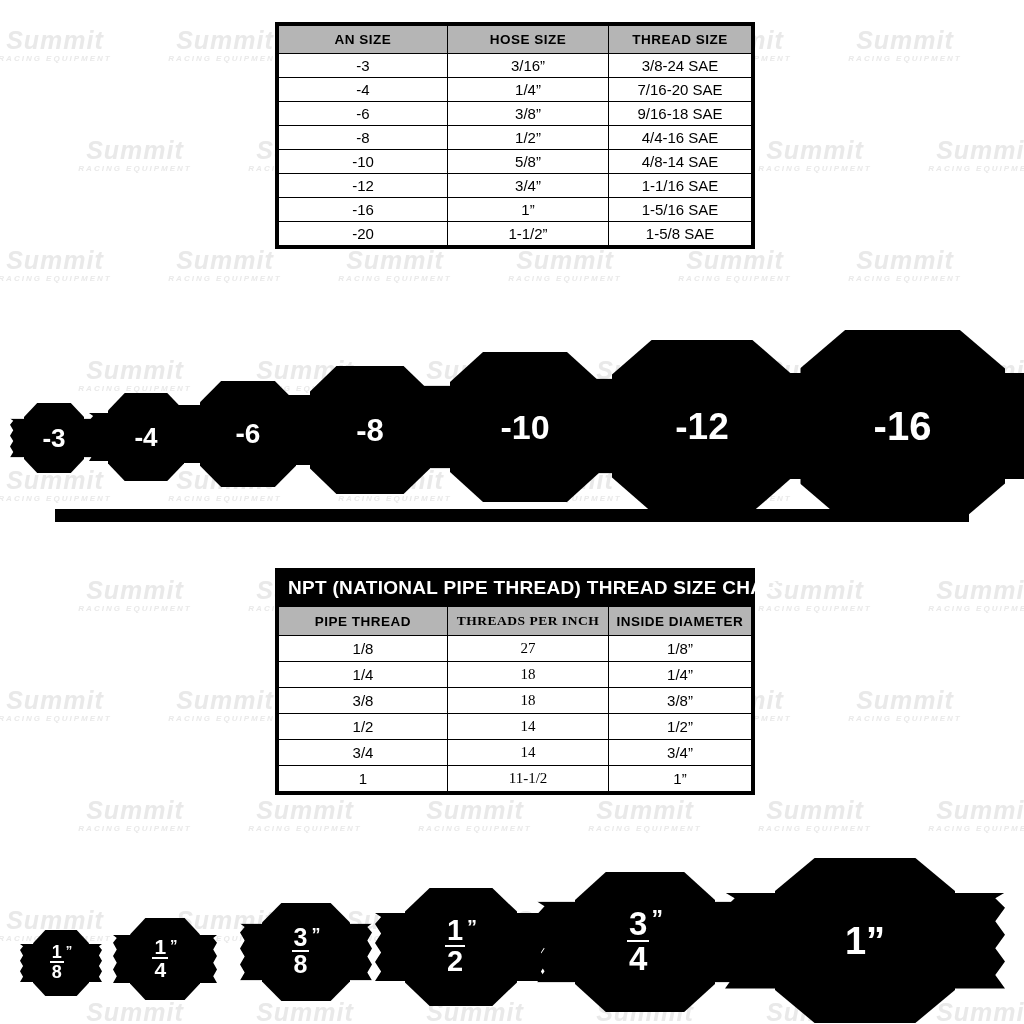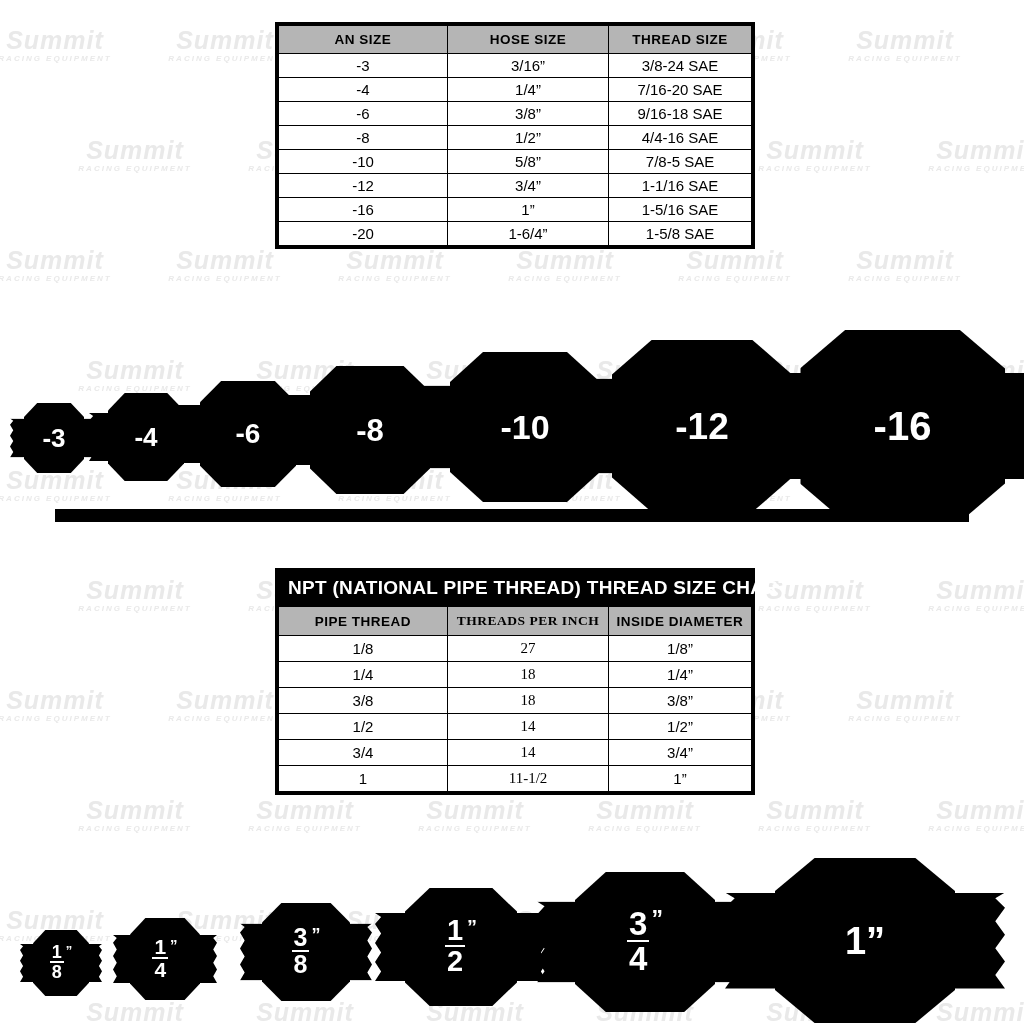--- a/index.html
+++ b/index.html
@@ -377,35 +377,35 @@
             <td>9/16-18 SAE</td>
           </tr>
           <tr>
             <td>-8</td>
             <td>1/2”</td>
             <td>4/4-16 SAE</td>
           </tr>
           <tr>
             <td>-10</td>
             <td>5/8”</td>
-            <td>7/8-5 SAE</td>
+            <td>4/8-14 SAE</td>
           </tr>
           <tr>
             <td>-12</td>
             <td>3/4”</td>
             <td>1-1/16 SAE</td>
           </tr>
           <tr>
             <td>-16</td>
             <td>1”</td>
             <td>1-5/16 SAE</td>
           </tr>
           <tr>
             <td>-20</td>
-            <td>1-6/4”</td>
+            <td>1-1/2”</td>
             <td>1-5/8 SAE</td>
           </tr>
         </tbody>
     </table>
   </div>
 
   <div id="an-fittings">
       <div class="fitting" style="left: 24px; top: 403px; width: 60px; height: 70px;">
         <div class="teeth left" style="width: 18px; height: 39px; left: -14px;"></div>
         <div class="teeth right" style="width: 18px; height: 39px; right: -14px;"></div>

